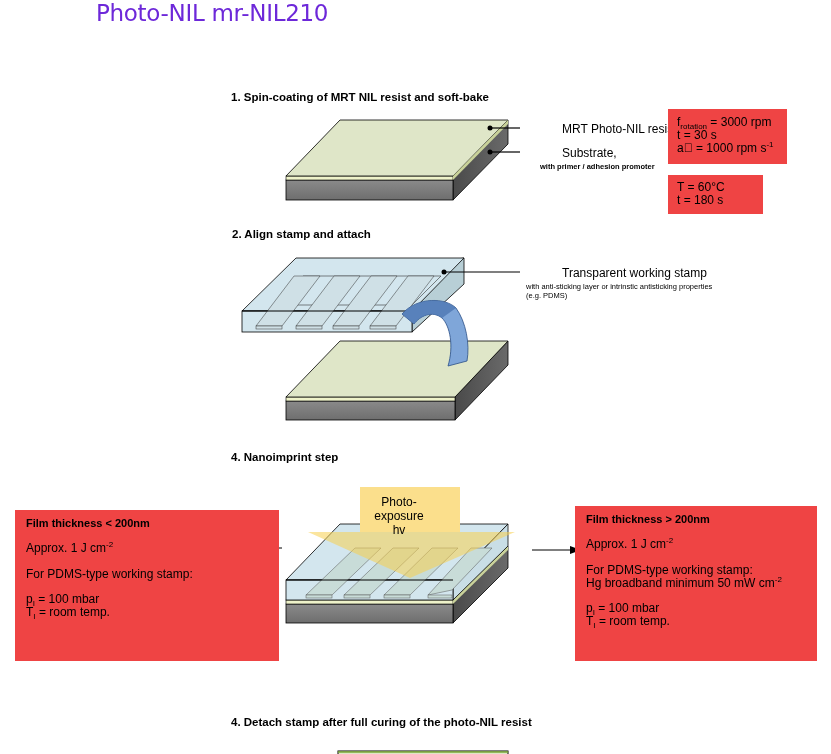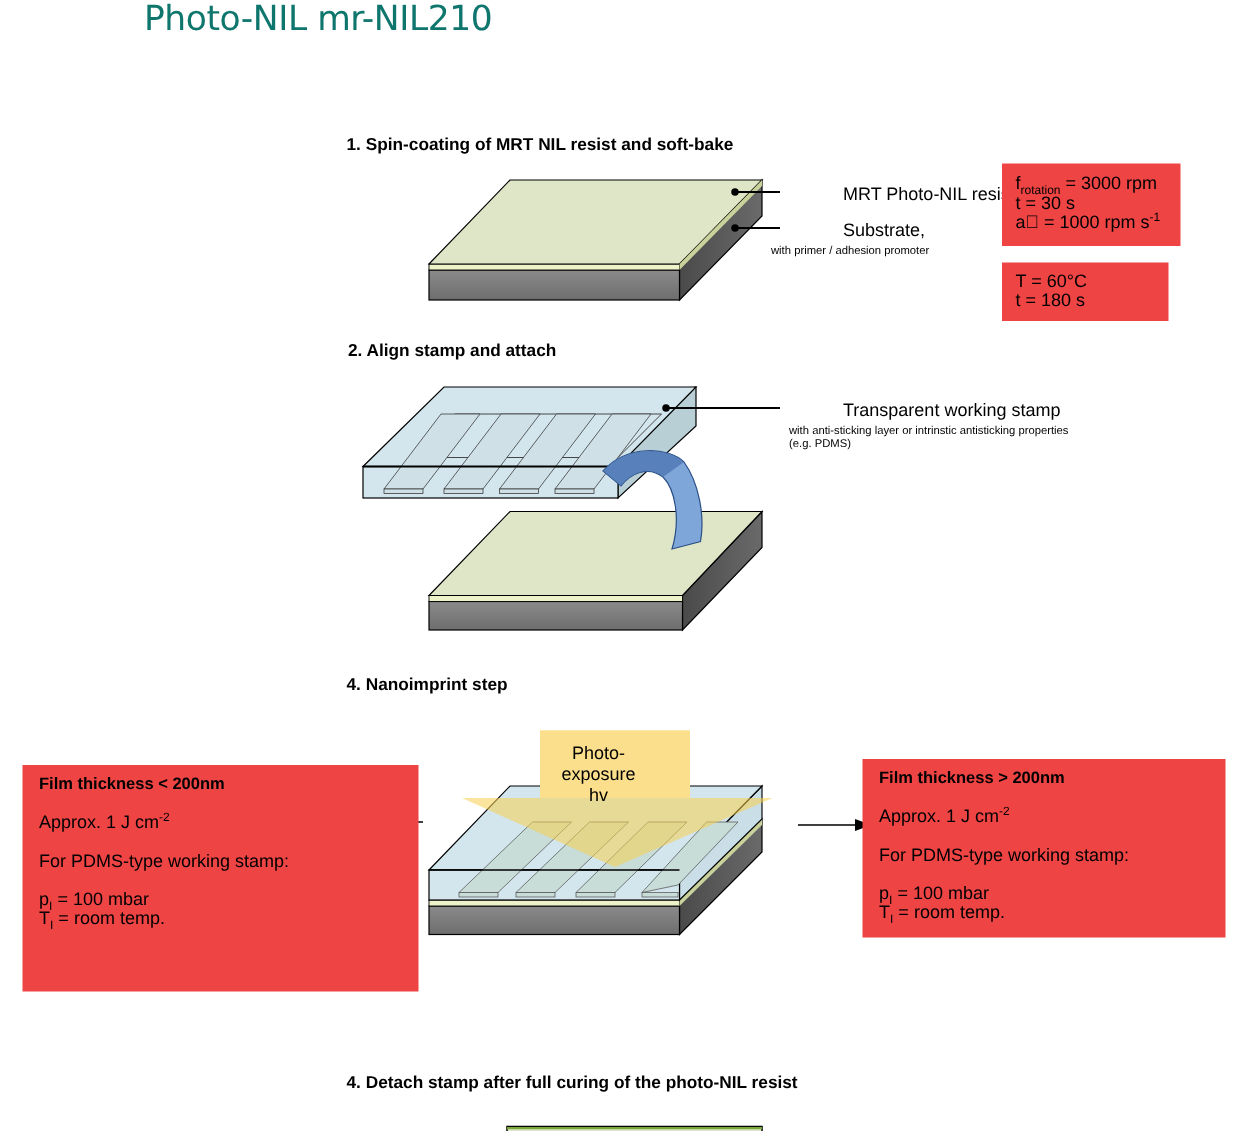--- a/index.html
+++ b/index.html
@@ -1,18 +1,18 @@
 <!DOCTYPE html>
 <html><head>
 <meta charset="utf-8">
 <style>
   html, body { margin:0; padding:0; background:#ffffff; }
   body { width:831px; height:754px; position:relative; overflow:hidden; font-family:"Liberation Sans", sans-serif; color:#000; }
   .abs { position:absolute; }
-  .title { left:96px; top:0px; font-family:"DejaVu Sans", sans-serif; font-size:23px; color:#0f766e; letter-spacing:-0.3px; }
+  .title { left:96px; top:0px; font-family:"DejaVu Sans", sans-serif; font-size:23px; color:#6d28d9; letter-spacing:-0.3px; }
   .step { font-weight:bold; font-size:11.5px; white-space:nowrap; }
   .lbl { font-size:12px; white-space:nowrap;margin-left:36px; }
   .small { font-size:7.5px; white-space:nowrap; }
   .box { background:#ef4444; font-size:12px; line-height:13px; }
   .box p { margin:0; white-space:nowrap; }
   sub, sup { font-size:8px; line-height:0; }
   svg { position:absolute; left:0; top:0; }
 </style>
 </head>
 <body>
@@ -115,29 +115,29 @@
   </g>
 
   <g>
     <rect x="338" y="751" width="170" height="5" fill="#dfe6c8" stroke="#000" stroke-width="1"></rect>
     <line x1="338" y1="752" x2="508" y2="752" stroke="#7aa83a" stroke-width="1.5"></line>
   </g>
 </svg>
 
 <div class="abs lbl" style="left:526px;top:122px;">MRT Photo-NIL resist</div>
 <div class="abs lbl" style="left:526px;top:146px;text-align:center;">Substrate,</div>
-<div class="abs small" style="left:514px;top:162px;">with primer / adhesion promoter</div>
+<div class="abs small" style="left:540px;top:162px;font-weight:bold;">with primer / adhesion promoter</div>
 
 <div class="abs box" style="left:668px;top:109px;width:119px;height:55px;padding:7px 0 0 9px;box-sizing:border-box;">
   <p><span>f</span><sub>rotation</sub><span> = 3000 rpm</span></p>
   <p>t = 30 s</p>
   <p><span>a⃖</span><span> = 1000 rpm s</span><sup>-1</sup></p>
 </div>
 
-<div class="abs box" style="left:668px;top:175px;width:111px;height:39px;padding:6px 0 0 9px;box-sizing:border-box;">
+<div class="abs box" style="left:668px;top:175px;width:95px;height:39px;padding:6px 0 0 9px;box-sizing:border-box;">
   <p>T = 60°C</p>
   <p>t = 180 s</p>
 </div>
 
 <div class="abs lbl" style="left:526px;top:266px;">Transparent working stamp</div>
 <div class="abs small" style="left:526px;top:282px;">with anti-sticking layer or intrinstic antisticking properties</div>
 <div class="abs small" style="left:526px;top:291px;">(e.g. PDMS)</div>
 
 <div class="abs" style="left:360px;top:495px;width:78px;text-align:center;font-size:12px;line-height:14px;">
   <div>Photo-exposure</div>
@@ -145,19 +145,20 @@
 </div>
 
 <div class="abs box" style="left:15px;top:510px;width:264px;height:151px;padding:7px 0 0 11px;box-sizing:border-box;">
   <p style="font-weight:bold;font-size:11px;">Film thickness &lt; 200nm</p>
   <p style="margin-top:12px;"><span>Approx. 1 J cm</span><sup>-2</sup></p>
   <p style="margin-top:13px;">For PDMS-type working stamp:</p>
   <p style="margin-top:12px;"><span>p</span><sub>I</sub><span> = 100 mbar</span></p>
   <p><span>T</span><sub>I</sub><span> = room temp.</span></p>
 </div>
 
-<div class="abs box" style="left:575px;top:506px;width:242px;height:119px;padding:7px 0 0 11px;box-sizing:border-box;">
+<div class="abs box" style="left:575px;top:506px;width:242px;height:155px;padding:7px 0 0 11px;box-sizing:border-box;">
   <p style="font-weight:bold;font-size:11px;">Film thickness &gt; 200nm</p>
   <p style="margin-top:12px;"><span>Approx. 1 J cm</span><sup>-2</sup></p>
   <p style="margin-top:13px;">For PDMS-type working stamp:</p>
+  <p><span>Hg broadband minimum 50 mW cm</span><sup>-2</sup></p>
   <p style="margin-top:12px;"><span>p</span><sub>I</sub><span> = 100 mbar</span></p>
   <p><span>T</span><sub>I</sub><span> = room temp.</span></p>
 </div>
 
 </body></html>

